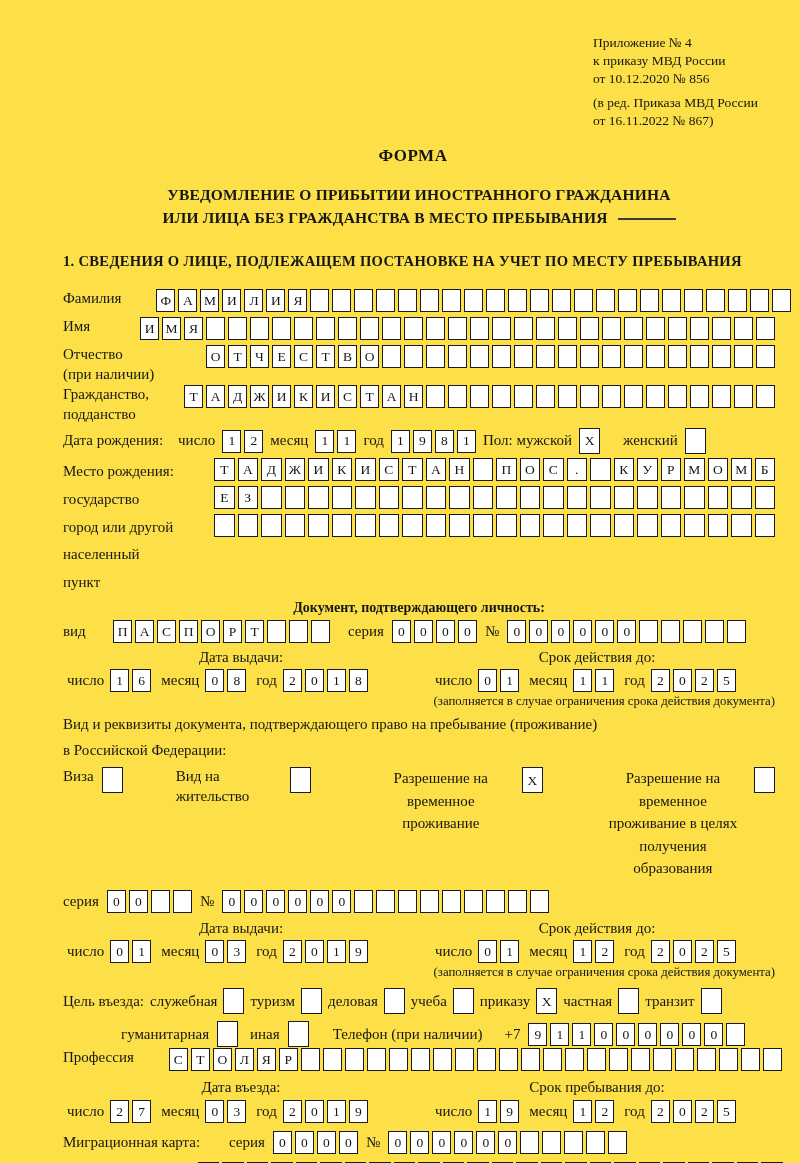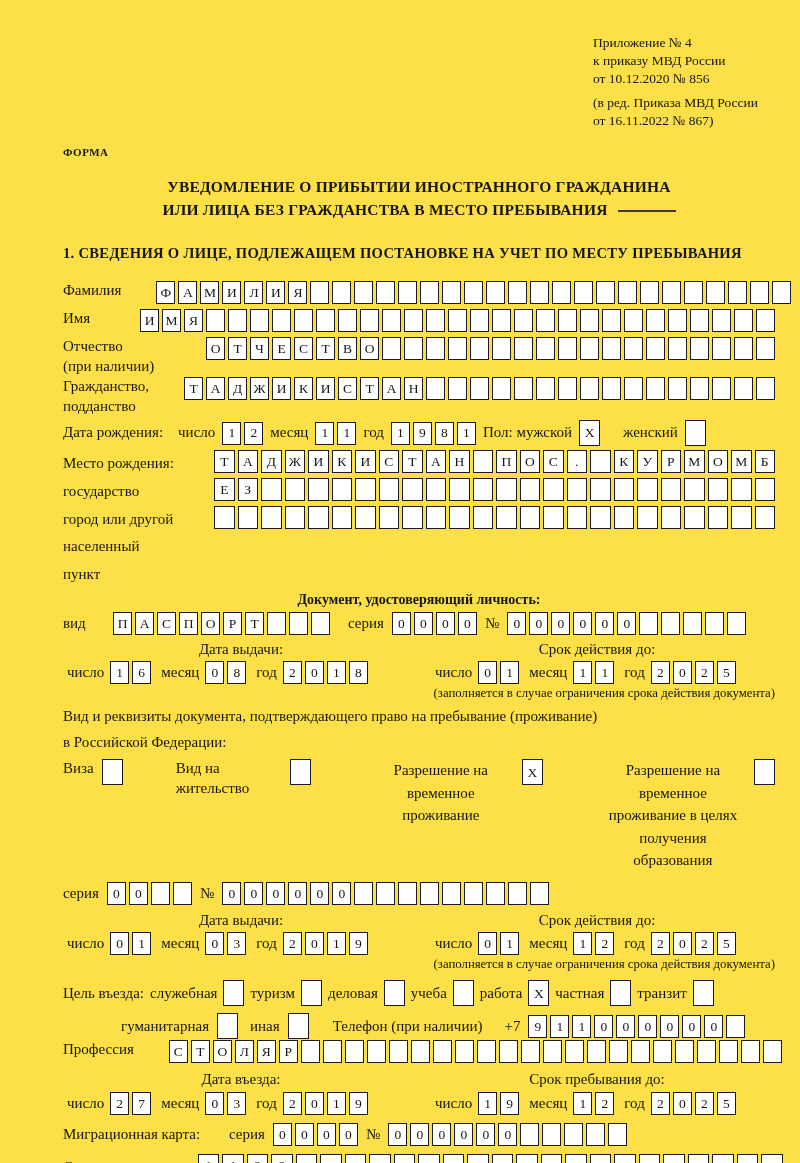--- a/index.html
+++ b/index.html
@@ -21,21 +21,21 @@
   .cell{
     box-sizing:border-box;display:inline-flex;align-items:center;justify-content:center;
     width:19px;height:23px;border:1.7px solid #1b1b1b;background:#fff;
     font-size:13.5px;line-height:1;
   }
   .md .cell{width:20.5px;}
   .lg .cell{width:21.5px;height:24px;}
   .ck .cell{width:21px;height:26px;}
   .annex{margin-left:auto;width:182px;font-size:13.5px;line-height:1.35;}
   .annex .grp2{margin-top:5px;}
-  .forma{margin-top:16px;margin-right:12px;text-align:left;font-size:11px;letter-spacing:.5px;}
+  .forma{margin-top:16px;margin-right:12px;text-align:center;font-size:17px;letter-spacing:.5px;}
   .title{margin-top:18px;text-align:center;font-size:15.5px;line-height:1.45;letter-spacing:.2px;}
   .uline{display:inline-block;width:58px;border-bottom:2px solid #3a3a3a;margin-left:10px;transform:translateY(-3px);}
   .sec-h{margin-top:24px;font-size:14.6px;letter-spacing:.3px;}
   .dg{display:inline-flex;align-items:center;gap:6px;}
   .dg .lbl{margin-left:4px;}
   .twocol{display:flex;}
   .col-l{width:356px;}
   .col-r{flex:1;}
   .note{font-size:12.8px;text-align:right;margin-top:2px;}
   .pair{display:inline-flex;align-items:flex-start;gap:8px;}
@@ -315,21 +315,21 @@
           <span class="cell"></span>
           <span class="cell"></span>
           <span class="cell"></span>
           <span class="cell"></span>
           <span class="cell"></span>
           <span class="cell"></span>
         </span>
     </span>
   </div>
 
-  <div class="center b" style="font-size:14px;margin-top:3px;">Документ, удостоверяющий личность:</div>
+  <div class="center b" style="font-size:14px;margin-top:3px;">Документ, подтверждающего личность:</div>
 
   <div class="row" style="margin-top:4px;align-items:center;gap:8px;">
     <span class="lbl" style="width:42px;">вид</span>
     <span class="boxrow">
         <span class="cell">П</span>
         <span class="cell">А</span>
         <span class="cell">С</span>
         <span class="cell">П</span>
         <span class="cell">О</span>
         <span class="cell">Р</span>
@@ -529,21 +529,21 @@
         <span class="cell"></span>
       </span>
     <span class="lbl">деловая</span>
     <span class="boxrow ck">
         <span class="cell"></span>
       </span>
     <span class="lbl">учеба</span>
     <span class="boxrow ck">
         <span class="cell"></span>
       </span>
-    <span class="lbl">работа</span>
+    <span class="lbl">приказу</span>
     <span class="boxrow ck">
         <span class="cell">X</span>
       </span>
     <span class="lbl">частная</span>
     <span class="boxrow ck">
         <span class="cell"></span>
       </span>
     <span class="lbl">транзит</span>
     <span class="boxrow ck">
         <span class="cell"></span>

